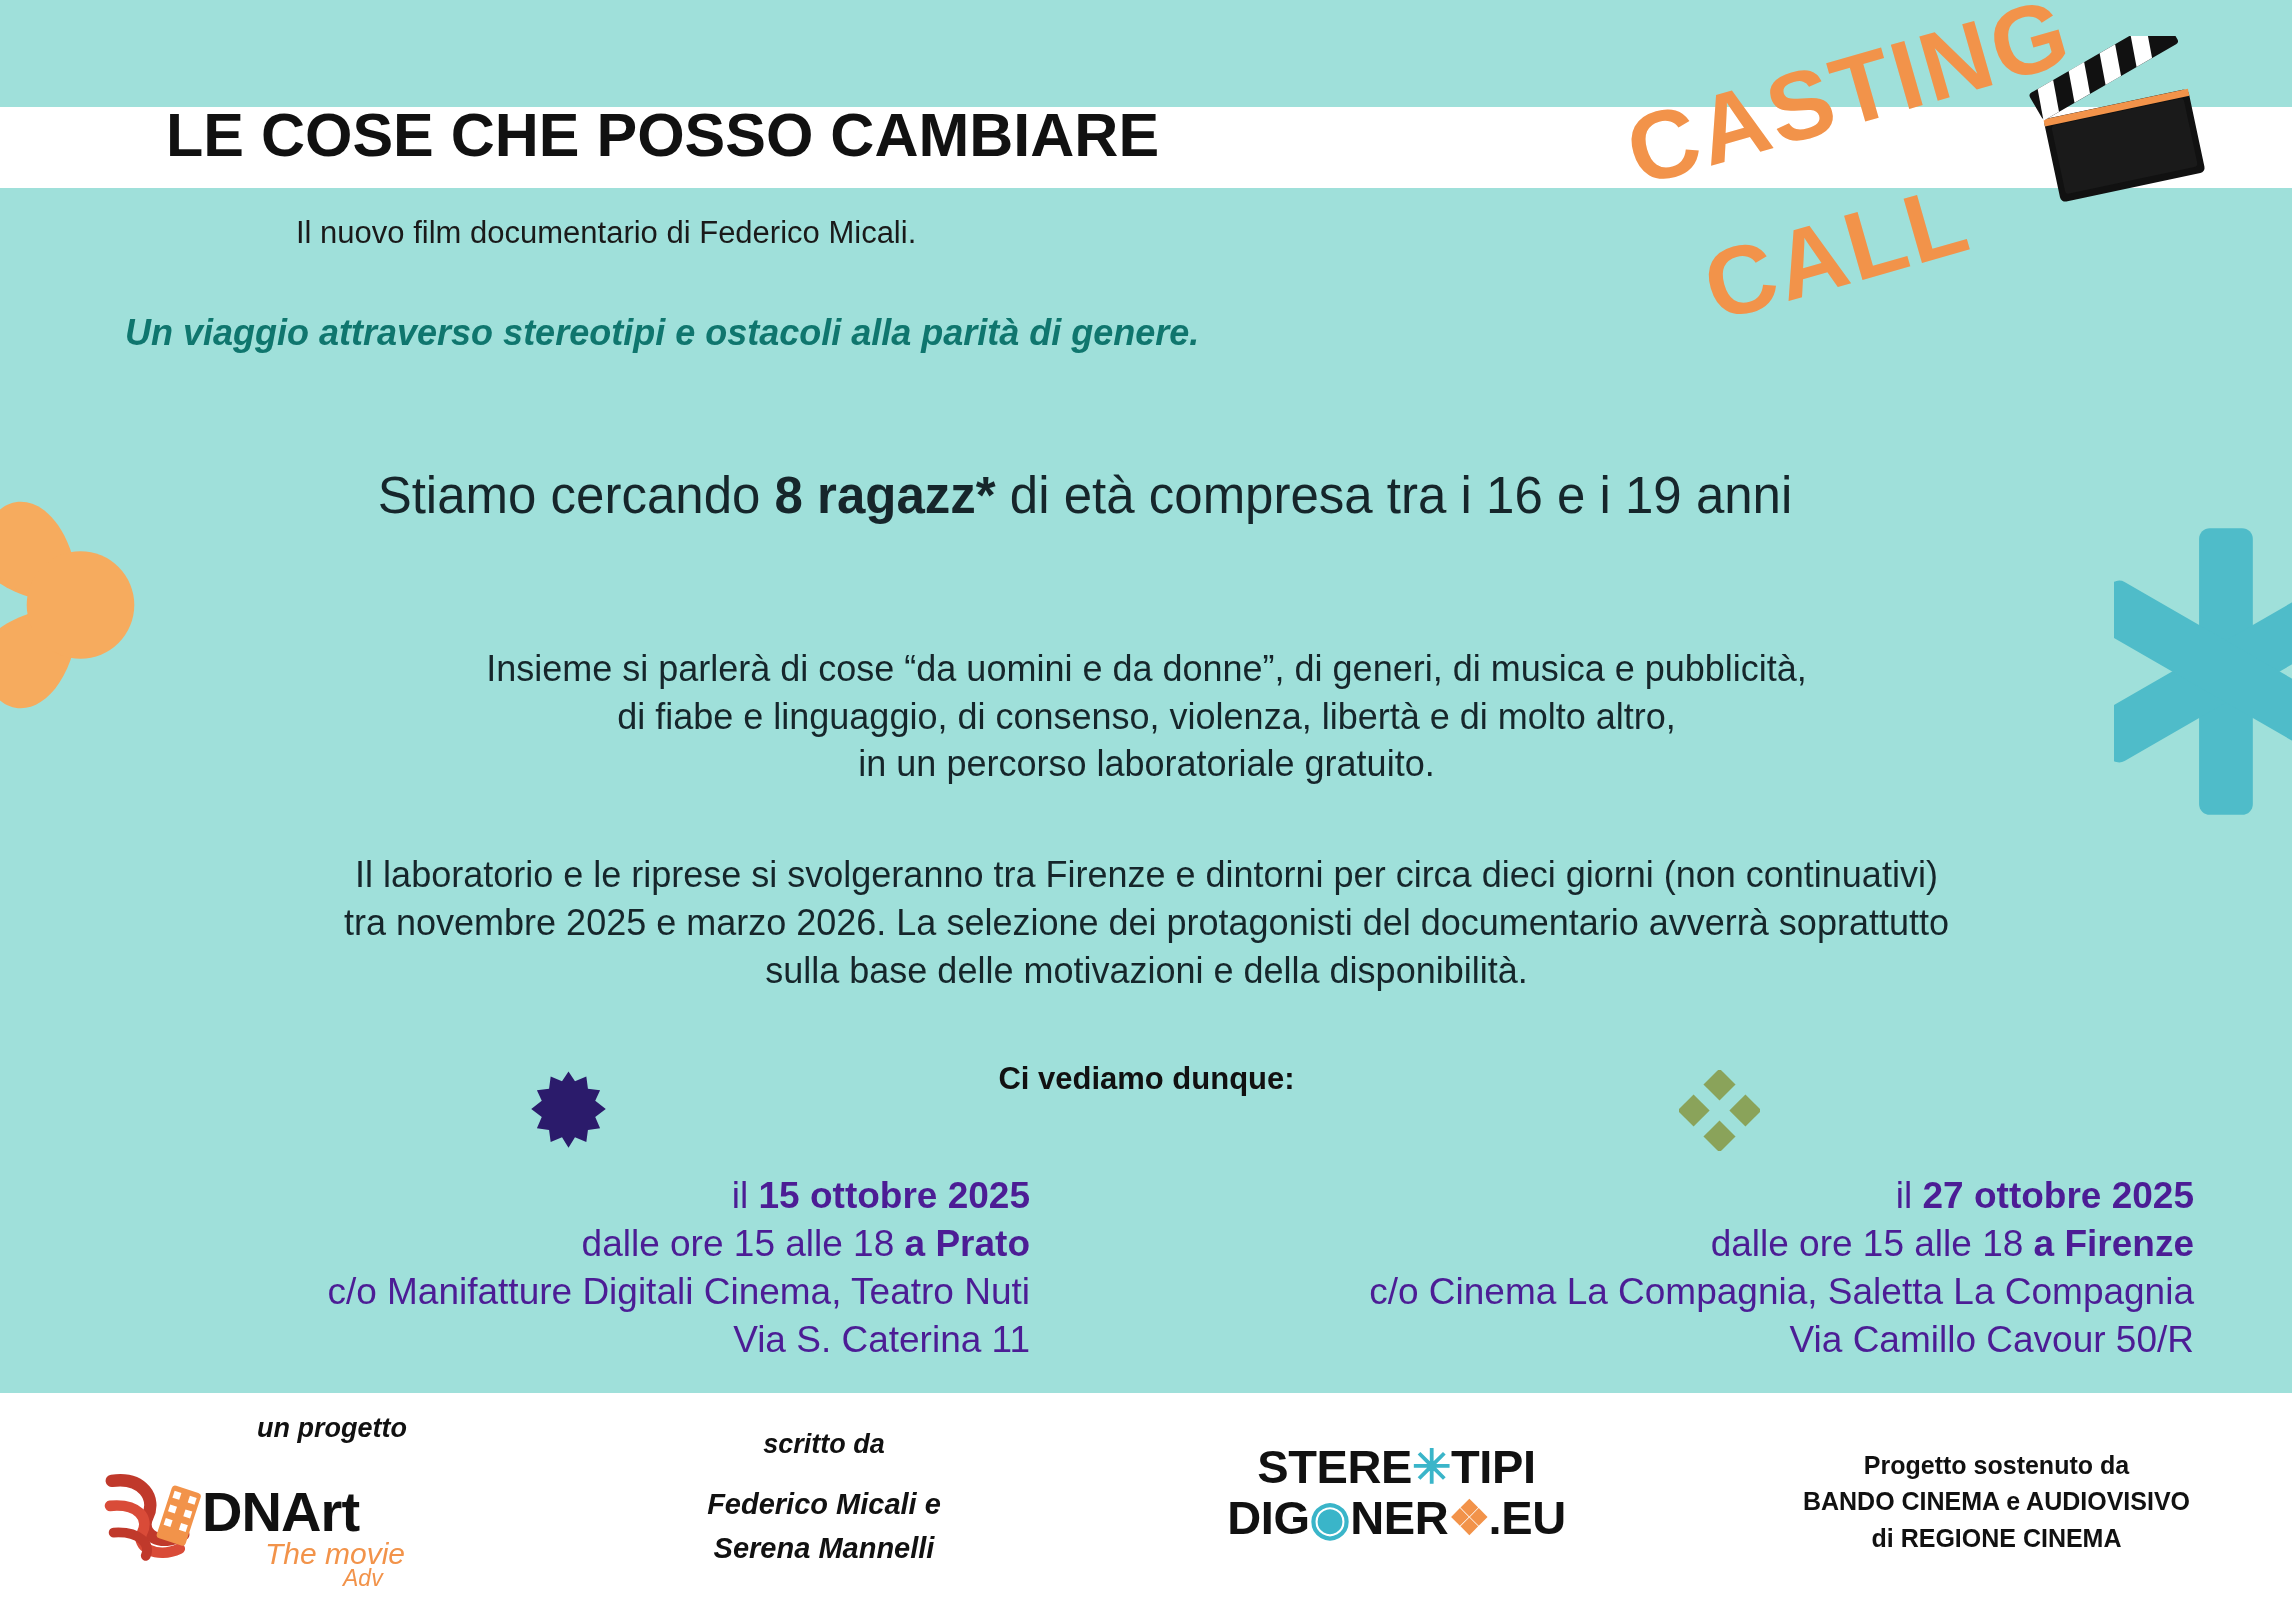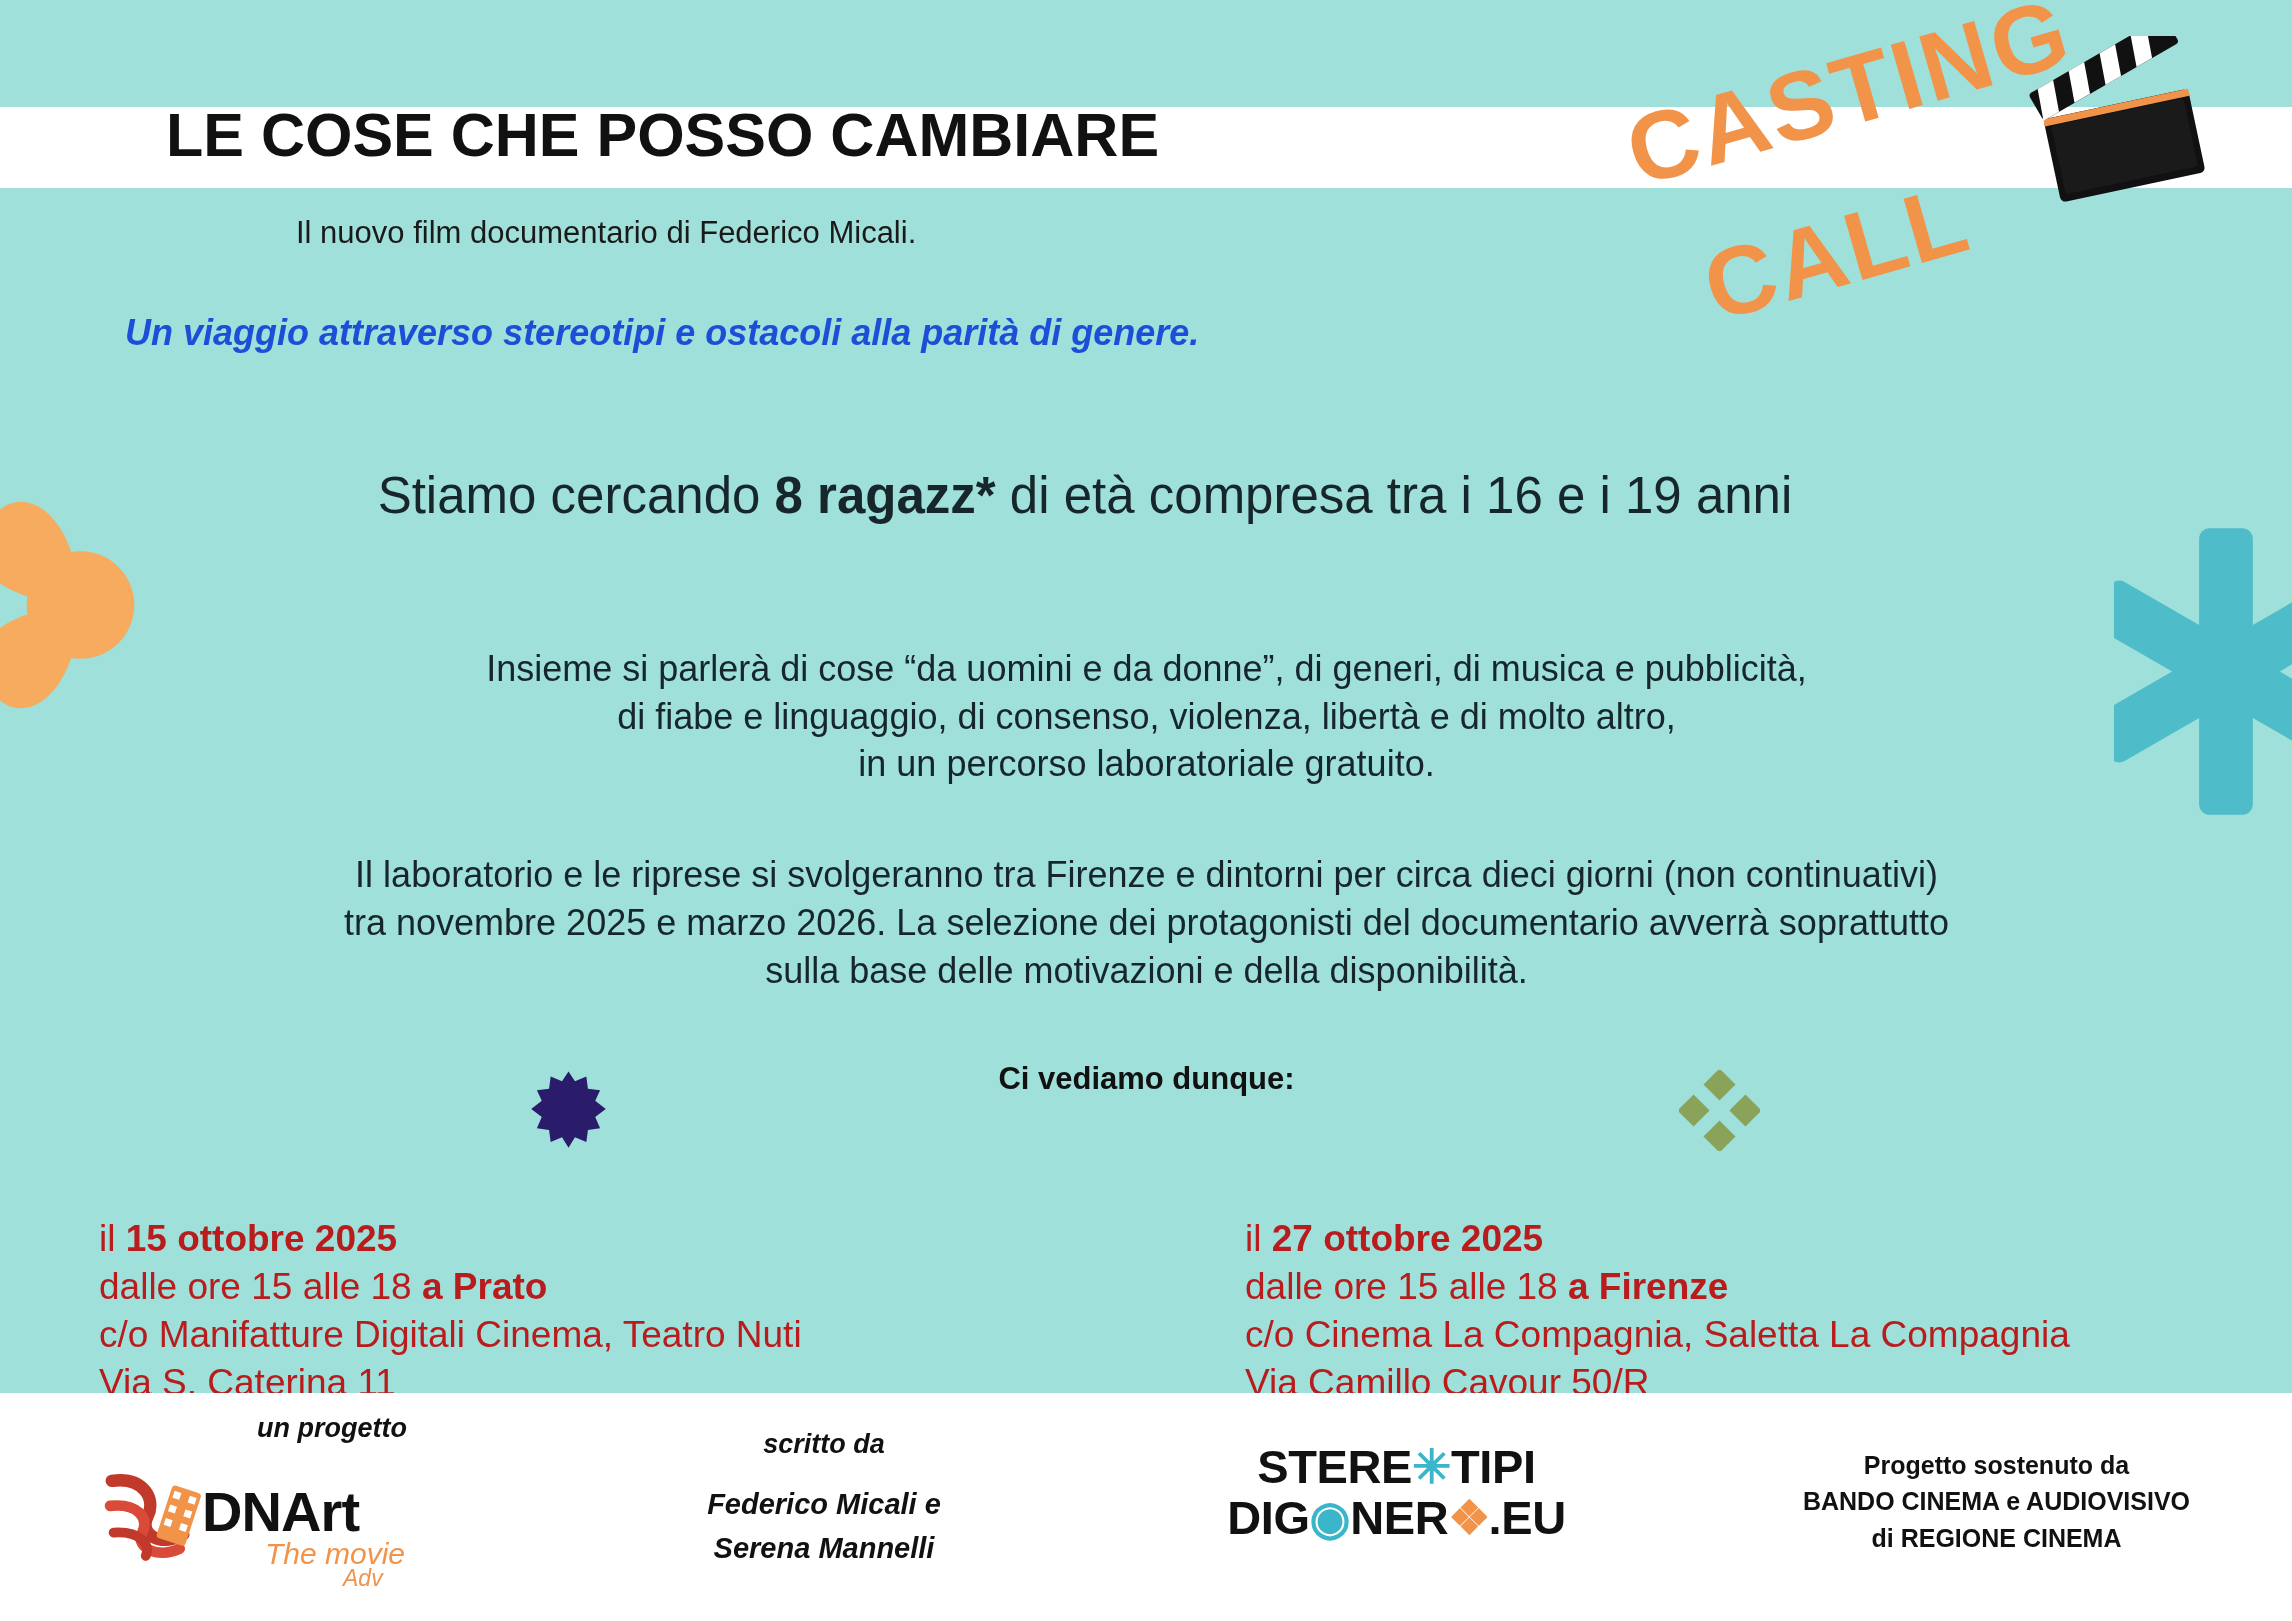--- a/index.html
+++ b/index.html
@@ -85,21 +85,21 @@
     font-size: 31px;
     color: #1a1a1a;
     z-index: 5;
   }
   .tagline {
     position: absolute;
     left: 125px; top: 312px;
     font-size: 36px;
     font-weight: bold;
     font-style: italic;
-    color: #1d4ed8;
+    color: #0f766e;
     z-index: 5;
   }
 
   .lead {
     position: absolute;
     left: 0; top: 466px;
     width: 2170px;
     text-align: center;
     font-size: 51px;
     color: #16262b;
@@ -137,25 +137,25 @@
     text-align: center;
     font-size: 31px;
     font-weight: bold;
     color: #111;
     z-index: 5;
   }
 
   
   .event {
     position: absolute;
-    top: 1130px;
+    top: 1087px;
     width: 896px;
-    text-align: left;
+    text-align: right;
     font-size: 37px;
-    color: #b91c1c;
+    color: #4c1d95;
     line-height: 1.30;
     z-index: 5;
   }
   .event-left { left: 99px; width: 931px; }
   .event-right { left: 1245px; width: 949px; }
   .event .line1 { margin-top: 85px; }
   .event b { font-weight: bold; }
 
   .badge {
     position: absolute;

